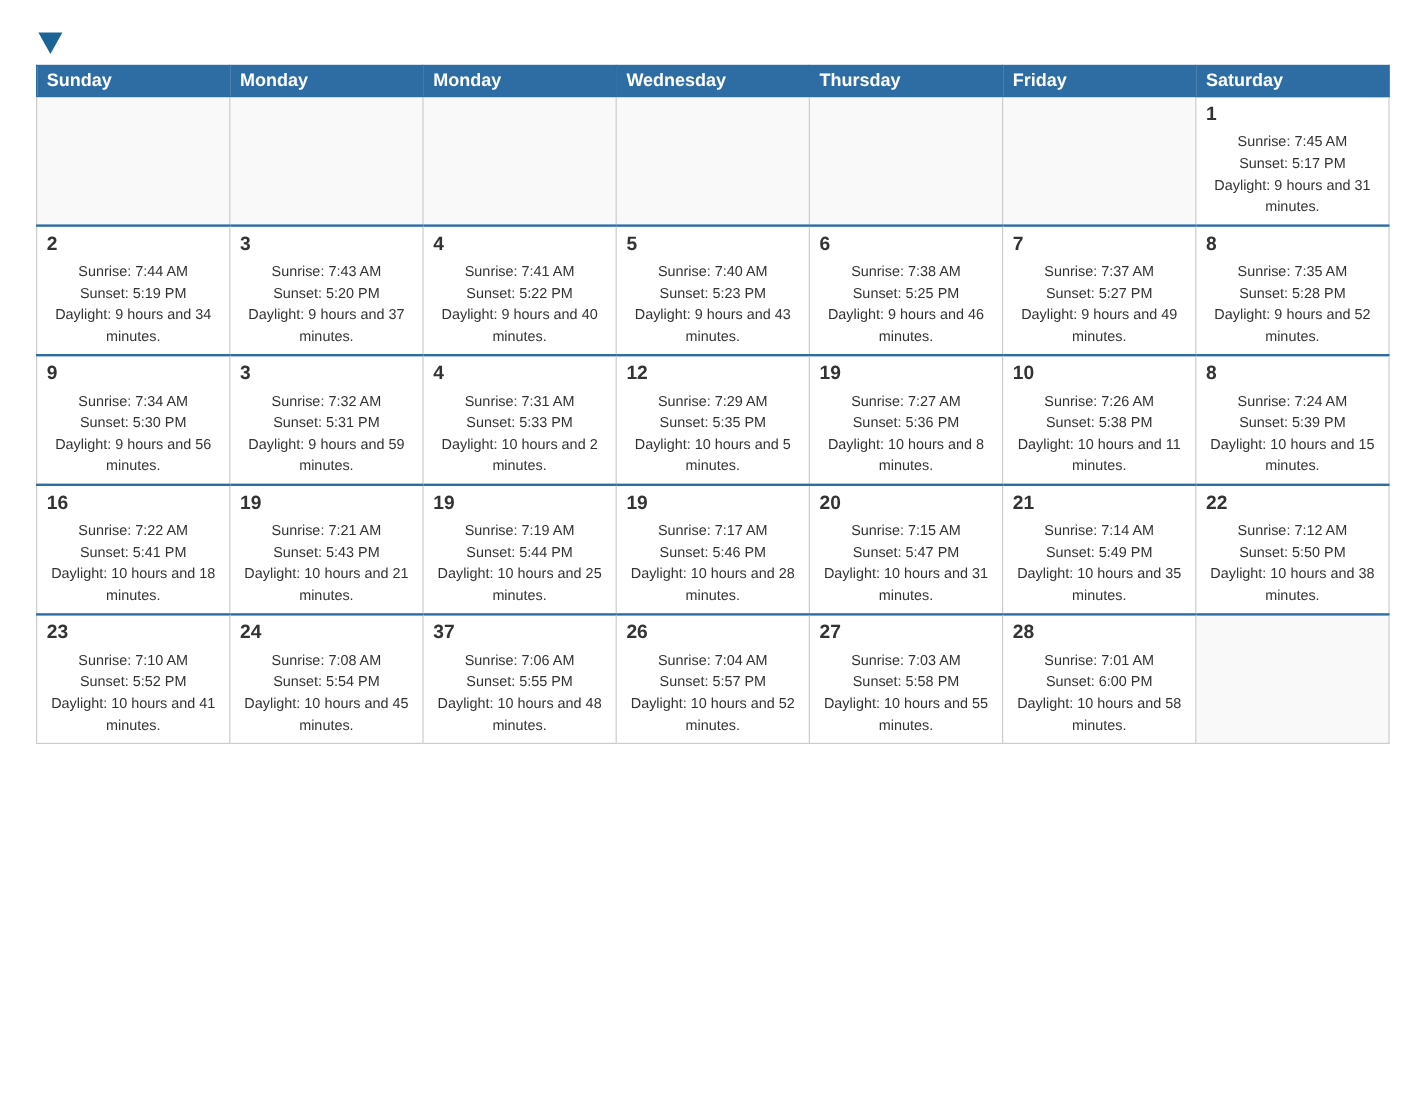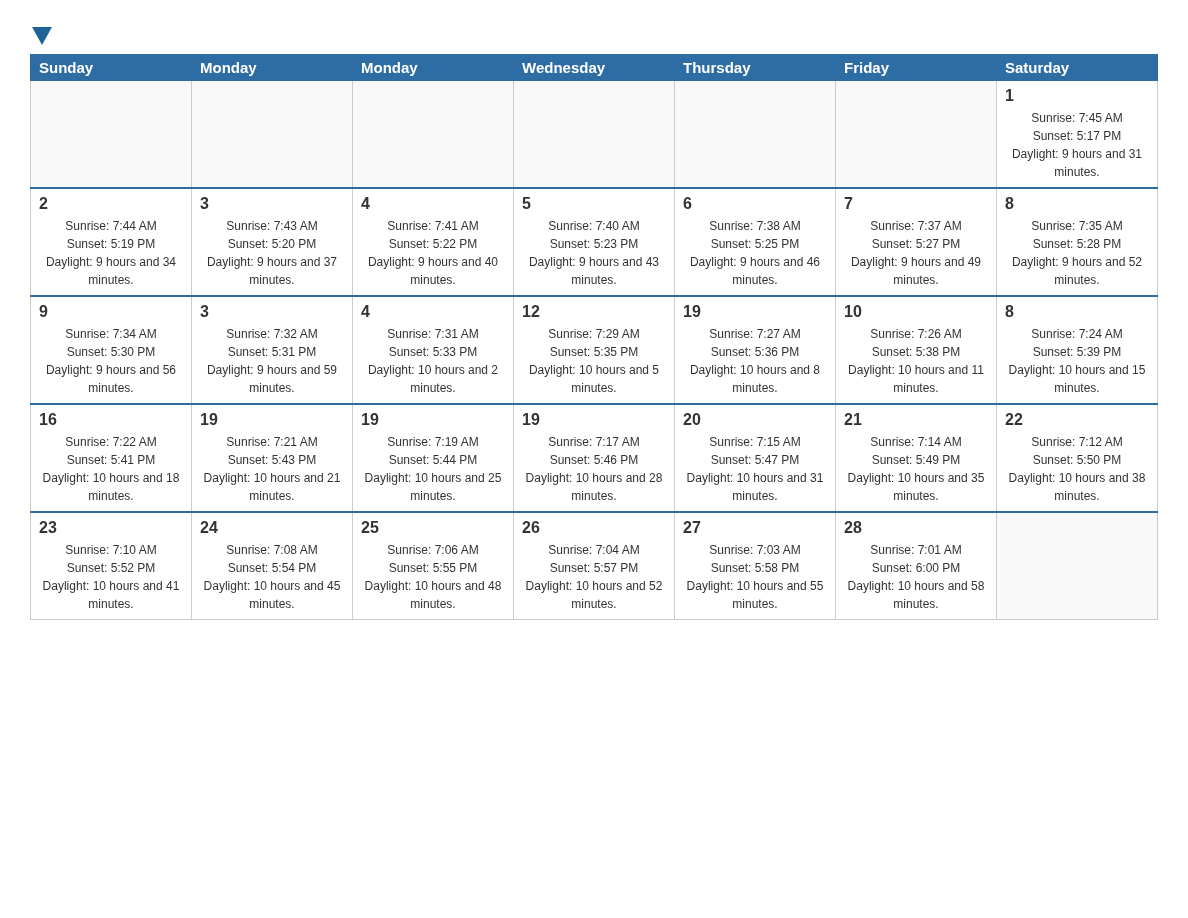--- a/index.html
+++ b/index.html
@@ -239,21 +239,21 @@
       <tr class="row-divider">
         <td>
           <div class="day-number">23</div>
           <div class="day-info">Sunrise: 7:10 AM<br>Sunset: 5:52 PM<br>Daylight: 10 hours and 41 minutes.</div>
         </td>
         <td>
           <div class="day-number">24</div>
           <div class="day-info">Sunrise: 7:08 AM<br>Sunset: 5:54 PM<br>Daylight: 10 hours and 45 minutes.</div>
         </td>
         <td>
-          <div class="day-number">25</div>
+          <div class="day-number">37</div>
           <div class="day-info">Sunrise: 7:06 AM<br>Sunset: 5:55 PM<br>Daylight: 10 hours and 48 minutes.</div>
         </td>
         <td>
           <div class="day-number">26</div>
           <div class="day-info">Sunrise: 7:04 AM<br>Sunset: 5:57 PM<br>Daylight: 10 hours and 52 minutes.</div>
         </td>
         <td>
           <div class="day-number">27</div>
           <div class="day-info">Sunrise: 7:03 AM<br>Sunset: 5:58 PM<br>Daylight: 10 hours and 55 minutes.</div>
         </td>

